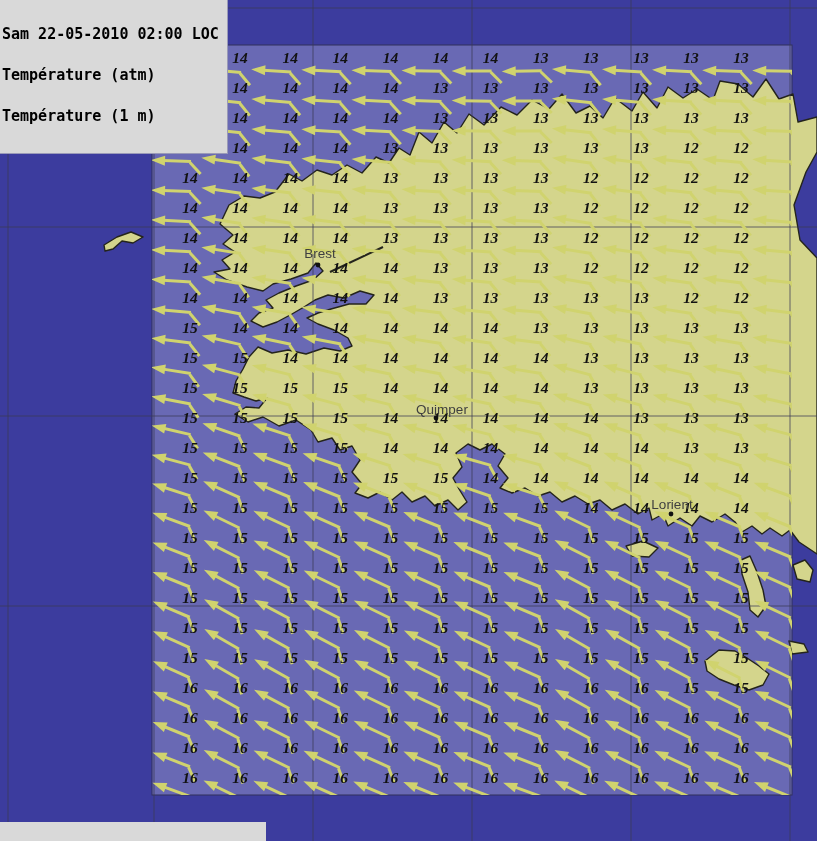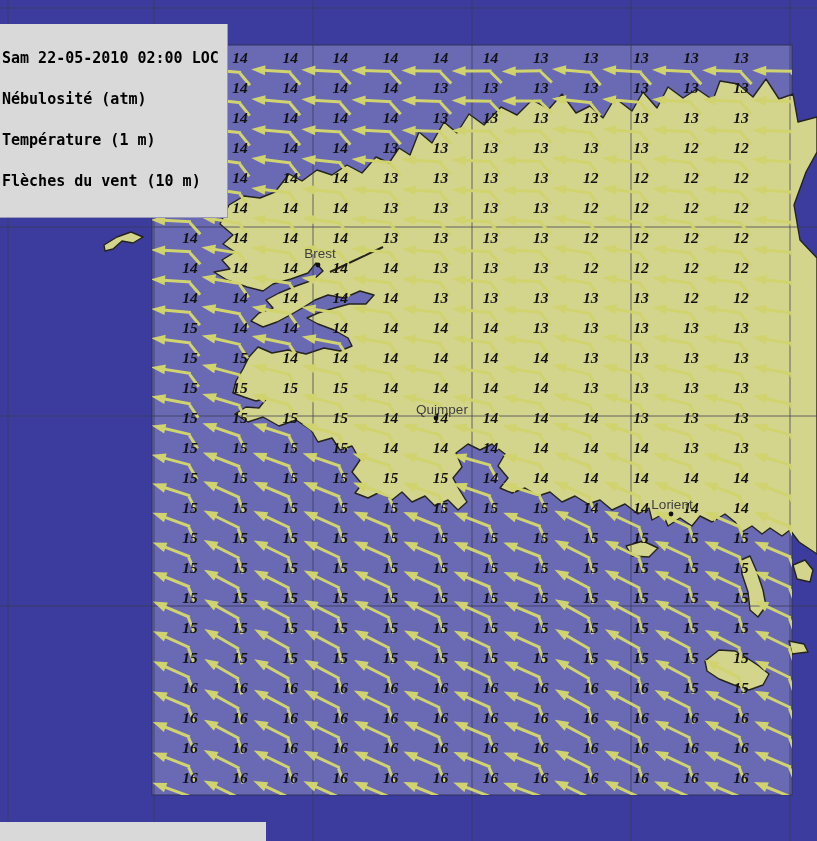--- a/index.html
+++ b/index.html
@@ -2,21 +2,21 @@
 <html style="--boxbg: #d9d9d9;"><head>
 <meta charset="utf-8">
 <style>
   html,body{margin:0;padding:0;background:#222;}
   #stage{position:relative;width:817px;height:841px;overflow:hidden;
          font-family:"DejaVu Sans Mono","Liberation Mono",monospace;}
   #map{position:absolute;left:0;top:0;}
   .infobox{position:absolute;left:0;top:0;background:var(--boxbg,#d9d9d9);
            color:#000;font:bold 15px/13.6px "DejaVu Sans Mono","Liberation Mono",monospace;
            padding:1px 8px 2px 2px;white-space:pre;letter-spacing:0px;
-           border-right:1px solid #9a9ab8;border-bottom:1px solid #9a9ab8;margin-top:24px;}
+           border-right:1px solid #9a9ab8;border-bottom:1px solid #9a9ab8;}
   .refbox{position:absolute;left:0;top:822px;background:var(--boxbg,#d9d9d9);
           color:#000;font:bold 13px/16px "DejaVu Sans Mono","Liberation Mono",monospace;
           padding:1px 6px 1px 2px;white-space:pre;}
 </style>
 </head>
 <body>
 
 <div id="stage">
 
   <svg id="map" width="817" height="841" viewBox="0 0 817 841">
@@ -1996,22 +1996,21 @@
         </g>
         <g>
           <text x="672" y="509" fill="#3f3f3f">Lorient</text>
           <circle cx="671" cy="514" r="2.4" fill="#111"></circle>
         </g>
       </g>
   </svg>
 
   <div class="infobox">
     <div>Sam 22-05-2010 02:00 LOC</div>
-    <div>Nébulosité (atm)</div>
+    <div>Température (atm)</div>
     <div>Température (1 m)</div>
-    <div>Flèches du vent (10 m)</div>
   </div>
 
   <div class="refbox">
     <span>Ref: Ven 21-05-2010 14:00 LOC</span>
   </div>
 
 </div>
 
 </body></html>

